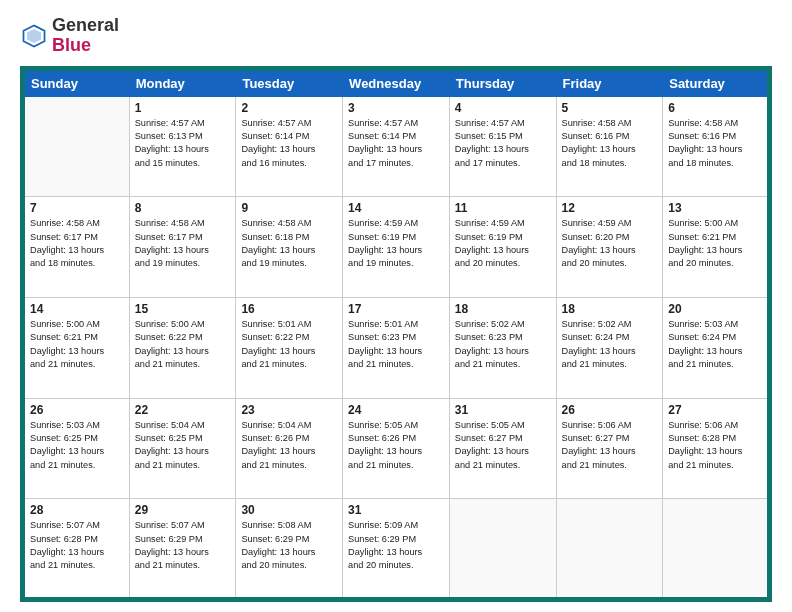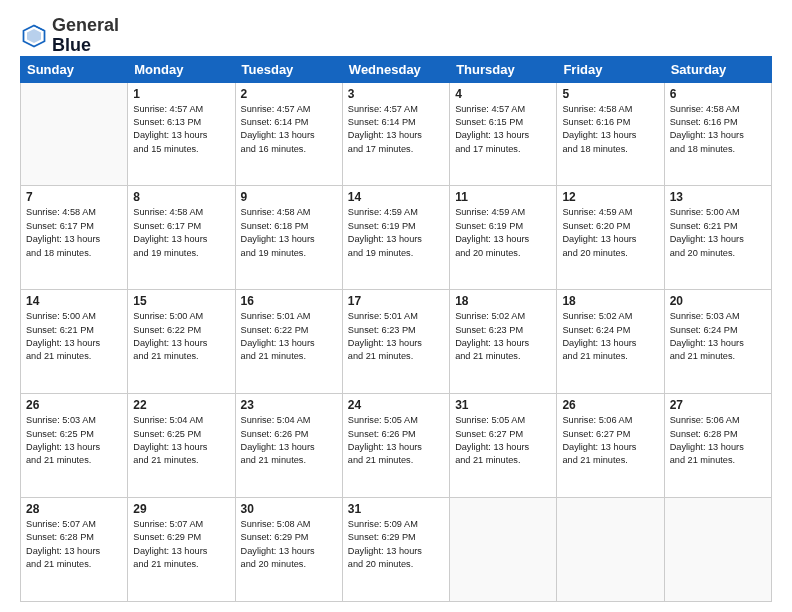--- a/index.html
+++ b/index.html
@@ -14,53 +14,54 @@
       width: 792px;
       height: 612px;
       padding: 16px 20px 10px 20px;
       display: flex;
       flex-direction: column;
     }
     .header {
       display: flex;
       justify-content: space-between;
       align-items: flex-start;
+      margin-bottom: 10px;
     }
     .logo {
       display: flex;
       align-items: center;
       gap: 4px;
     }
     .logo-text {
       font-size: 18px;
       font-weight: bold;
       line-height: 1.1;
     }
     .logo-general { color: #333; }
-    .logo-blue { color: #0f172a; }
+    .logo-blue { color: #be185d; }
     .logo-icon {
       width: 28px;
       height: 28px;
     }
     .title-block {
       text-align: right;
     }
     .month-title {
       font-size: 32px;
       font-weight: bold;
       color: #222;
       line-height: 1.1;
     }
     .subtitle {
       font-size: 14px;
       color: #444;
     }
     .calendar {
       flex: 1;
-      border: 1px solid #0f766e;
+      border: 5px solid #0f766e;
       border-collapse: collapse;
       width: 100%;
       table-layout: fixed;
     }
     .calendar th {
       background: #1565c0;
       color: #fff;
       text-align: left;
       padding: 5px 6px;
       font-size: 13px;

